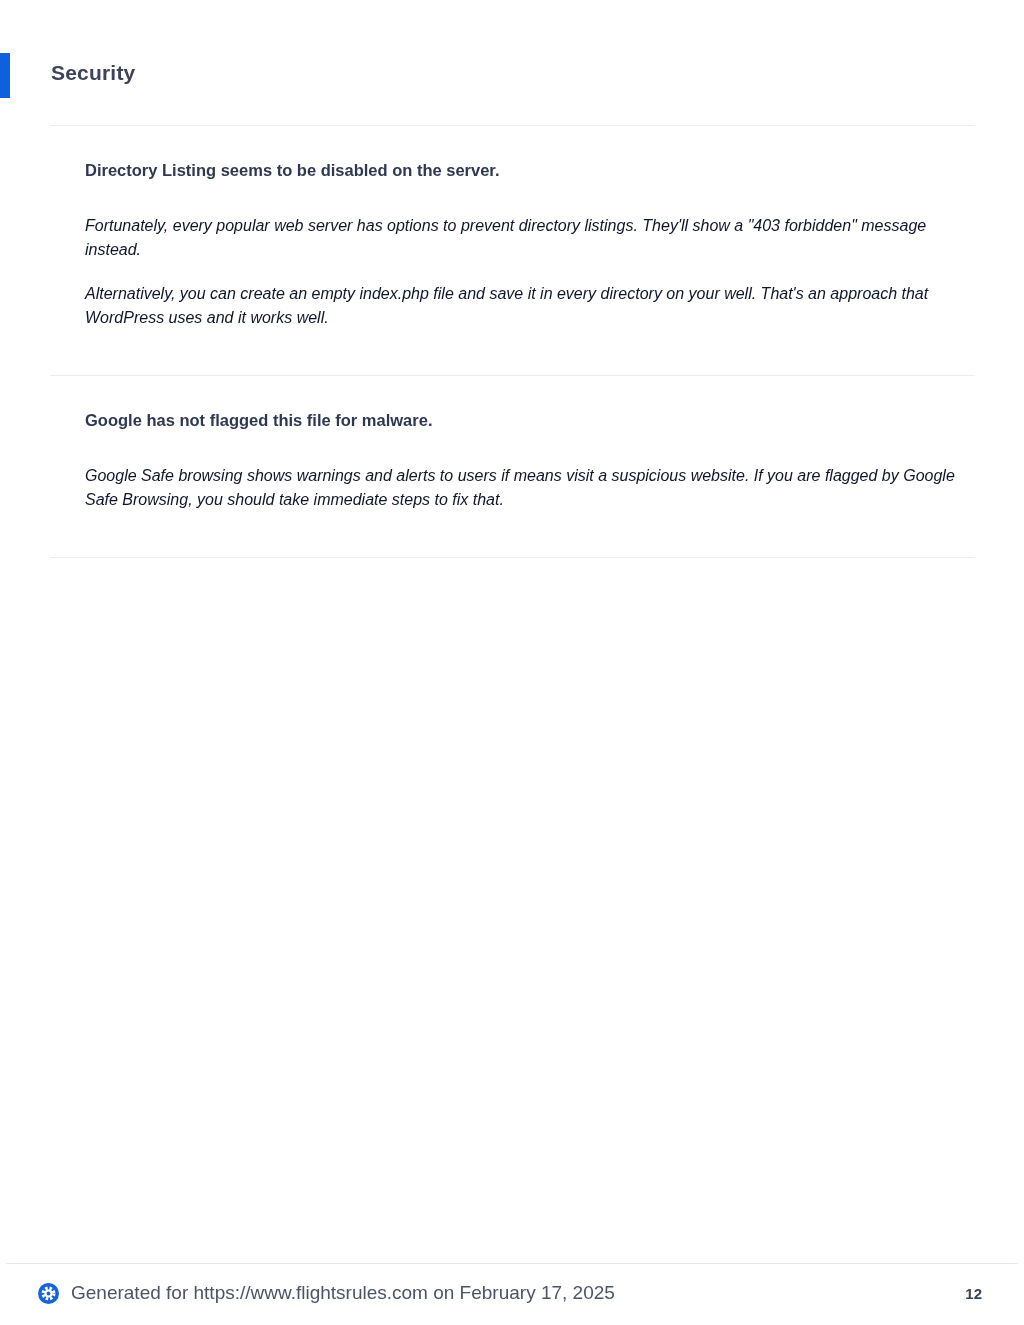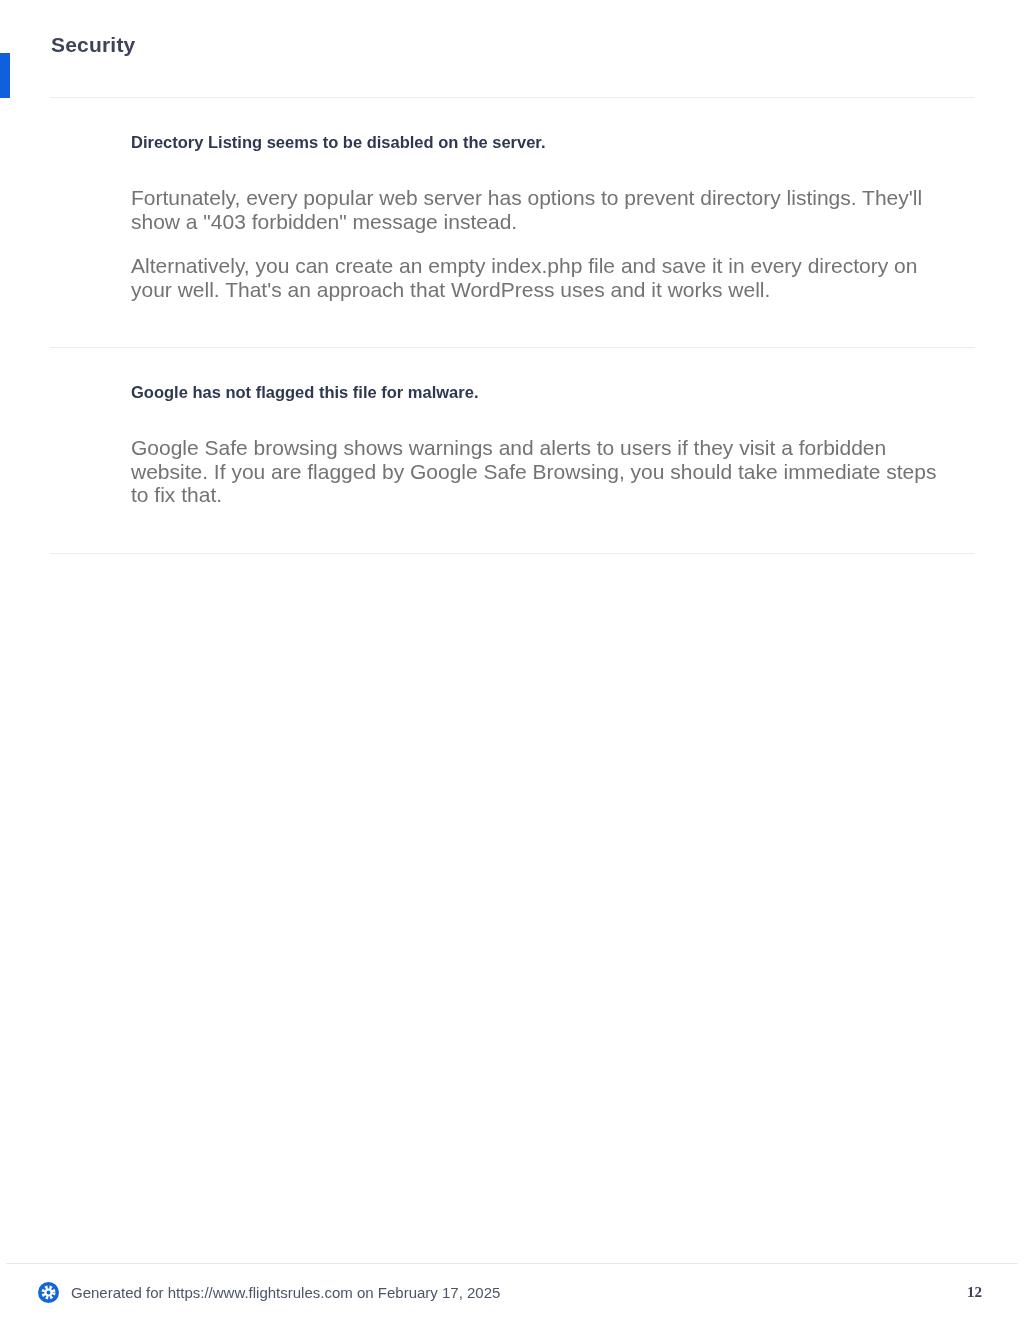--- a/index.html
+++ b/index.html
@@ -16,49 +16,50 @@
   .accent-bar {
     position: absolute;
     top: 53px;
     left: 0;
     width: 10px;
     height: 45px;
     background: #1060dd;
   }
   .page-title {
     margin: 0;
-    padding: 32px 0 0 51px;
+    padding: 60px 0 0 51px;
     font-size: 21px;
     line-height: 25px;
     font-weight: 700;
     letter-spacing: 0.2px;
     color: #3d4458;
   }
   .divider {
     height: 1px;
     background: #ebedf0;
     margin: 0 49px 0 50px;
     border: none;
   }
   .divider.title-divider { margin-top: 40px; }
   .divider.section-divider { margin-top: 46px; }
-  .section { padding: 0 66px 0 85px; margin-left: 46px; }
+  .section { padding: 0 66px 0 85px; }
   .section-heading {
     margin: 34px 0 0 0;
     font-size: 16.5px;
     line-height: 20px;
     font-weight: 700;
     color: #2e3951;
   }
   .section p {
     margin: 34px 0 0 0;
     max-width: 872px;
-    font-size: 21px;
+    font-size: 16px;
     line-height: 23.5px;
-    color: #737373;
+    color: #0f172a;
+    font-style: italic;
   }
   .section p + p { margin-top: 21px; }
   .footer {
     position: absolute;
     top: 1263px;
     left: 0;
     right: 0;
     border-top: 1px solid #e4e9ef;
     margin: 0 6px;
     display: flex;
@@ -71,28 +72,27 @@
     align-items: center;
     gap: 12px;
   }
   .footer-icon {
     width: 21px;
     height: 21px;
     display: inline-block;
     flex: 0 0 auto;
   }
   .footer-text {
-    font-size: 15px;
+    font-size: 19px;
     color: #4b5568;
   }
   .page-number {
     font-size: 15px;
     font-weight: 700;
     color: #3a4254;
-    font-family: Liberation Serif, serif;
   }
 </style>
 </head>
 <body>
 
 <div class="page">
 
   <div class="accent-bar"></div>
   <h1 class="page-title">Security</h1>
 
@@ -101,21 +101,21 @@
   <section class="section">
     <h2 class="section-heading">Directory Listing seems to be disabled on the server.</h2>
     <p>Fortunately, every popular web server has options to prevent directory listings. They'll show a "403 forbidden" message instead.</p>
     <p>Alternatively, you can create an empty index.php file and save it in every directory on your well. That's an approach that WordPress uses and it works well.</p>
   </section>
 
   <hr class="divider section-divider">
 
   <section class="section">
     <h2 class="section-heading">Google has not flagged this file for malware.</h2>
-    <p>Google Safe browsing shows warnings and alerts to users if they visit a forbidden website. If you are flagged by Google Safe Browsing, you should take immediate steps to fix that.</p>
+    <p>Google Safe browsing shows warnings and alerts to users if means visit a suspicious website. If you are flagged by Google Safe Browsing, you should take immediate steps to fix that.</p>
   </section>
 
   <hr class="divider section-divider">
 
 
   <footer class="footer">
     <div class="footer-left">
       <span class="footer-icon">
         <svg width="21" height="21" viewBox="0 0 21 21" xmlns="http://www.w3.org/2000/svg">
           <circle cx="10.5" cy="10.5" r="10.5" fill="#1565d8"></circle>

